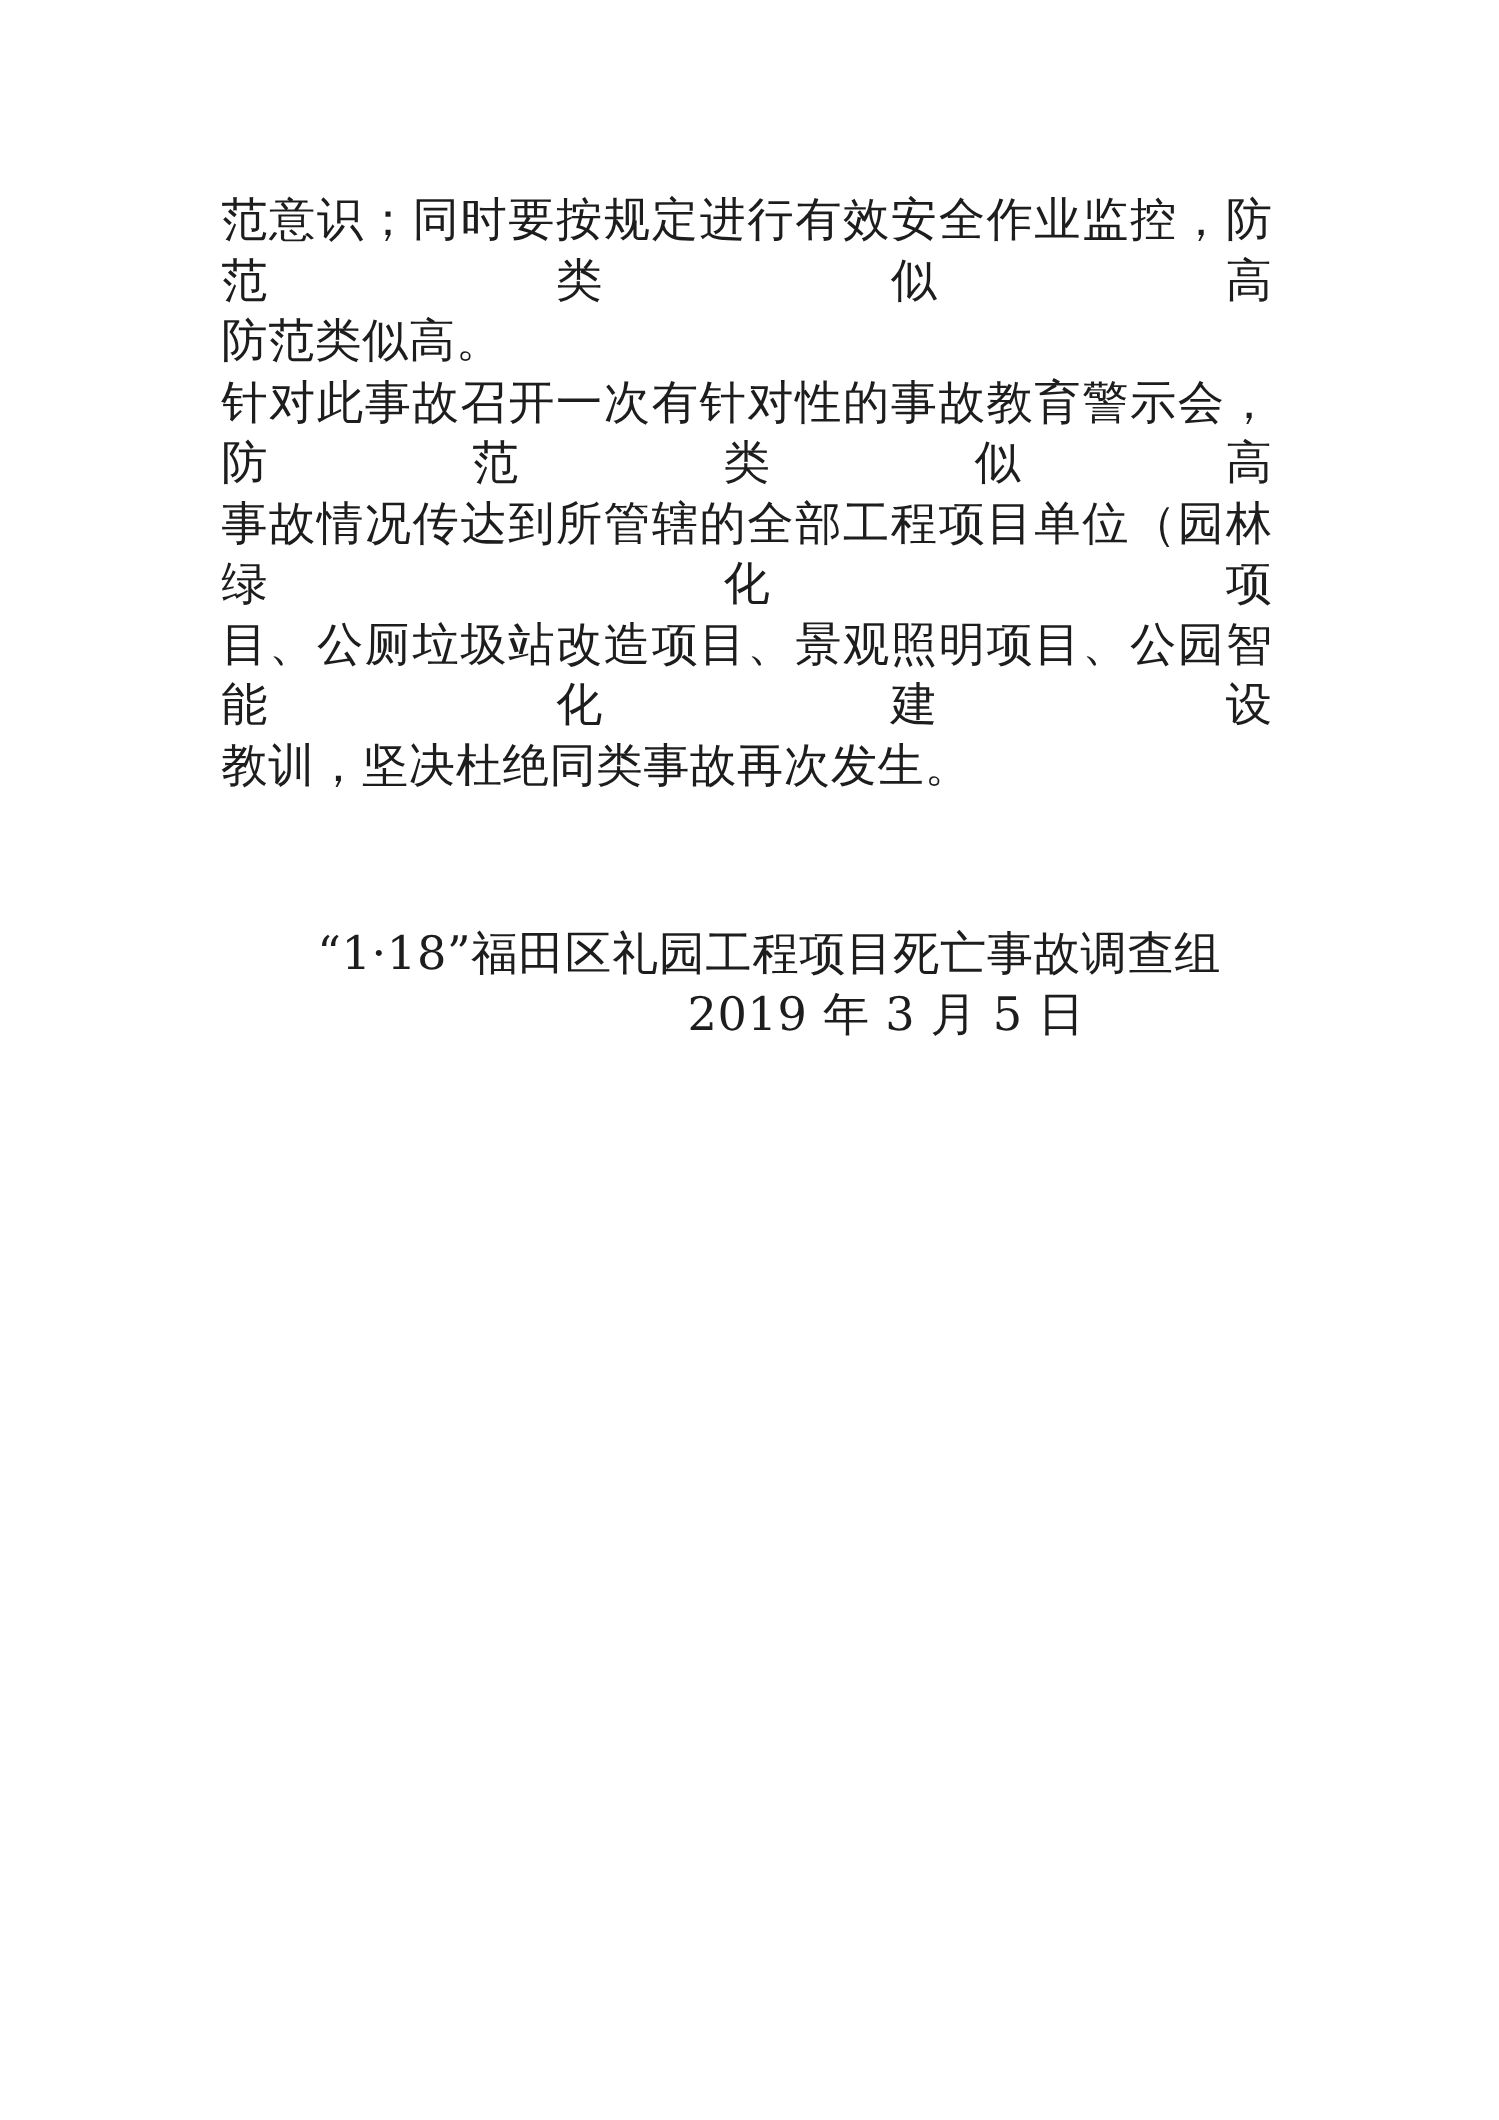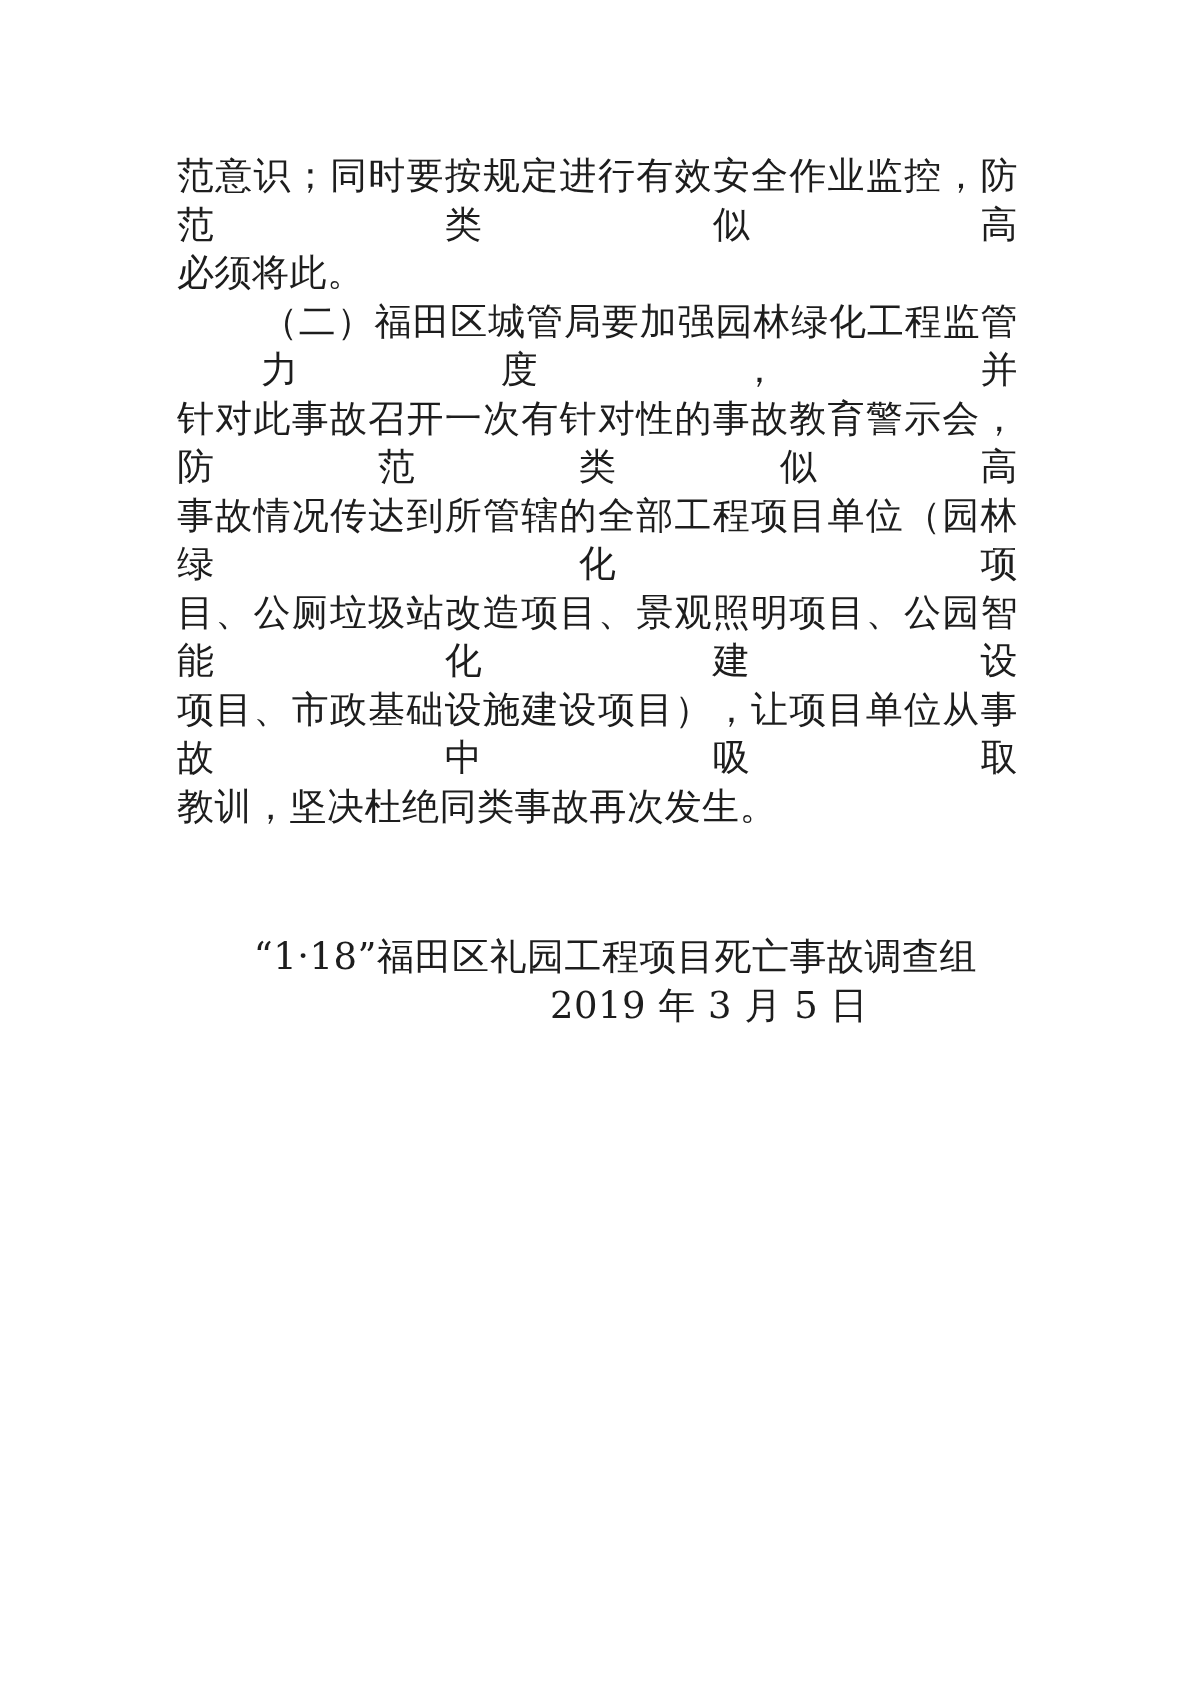--- a/index.html
+++ b/index.html
@@ -67,29 +67,27 @@
 </style>
 </head>
 <body>
 
 <div class="page">
 
   <div class="body-text">
 
     <div class="paragraph">
       <div class="line j">范意识；同时要按规定进行有效安全作业监控，防范类似高</div>
-      <div class="line">必须将此。</div>
+      <div class="line">防范类似高。</div>
     </div>
 
     <div class="paragraph">
-      <div class="line j indent">（二）福田区城管局要加强园林绿化工程监管力度，并</div>
       <div class="line j">针对此事故召开一次有针对性的事故教育警示会，防范类似高</div>
       <div class="line j">事故情况传达到所管辖的全部工程项目单位（园林绿化项</div>
       <div class="line j">目、公厕垃圾站改造项目、景观照明项目、公园智能化建设</div>
-      <div class="line j">项目、市政基础设施建设项目），让项目单位从事故中吸取</div>
       <div class="line">教训，坚决杜绝同类事故再次发生。</div>
     </div>
 
     <div class="signature-block">
       <div class="sig-line">“1·18”福田区礼园工程项目死亡事故调查组</div>
       <div class="date-line">2019 年 3 月 5 日</div>
     </div>
 
   </div>
 

